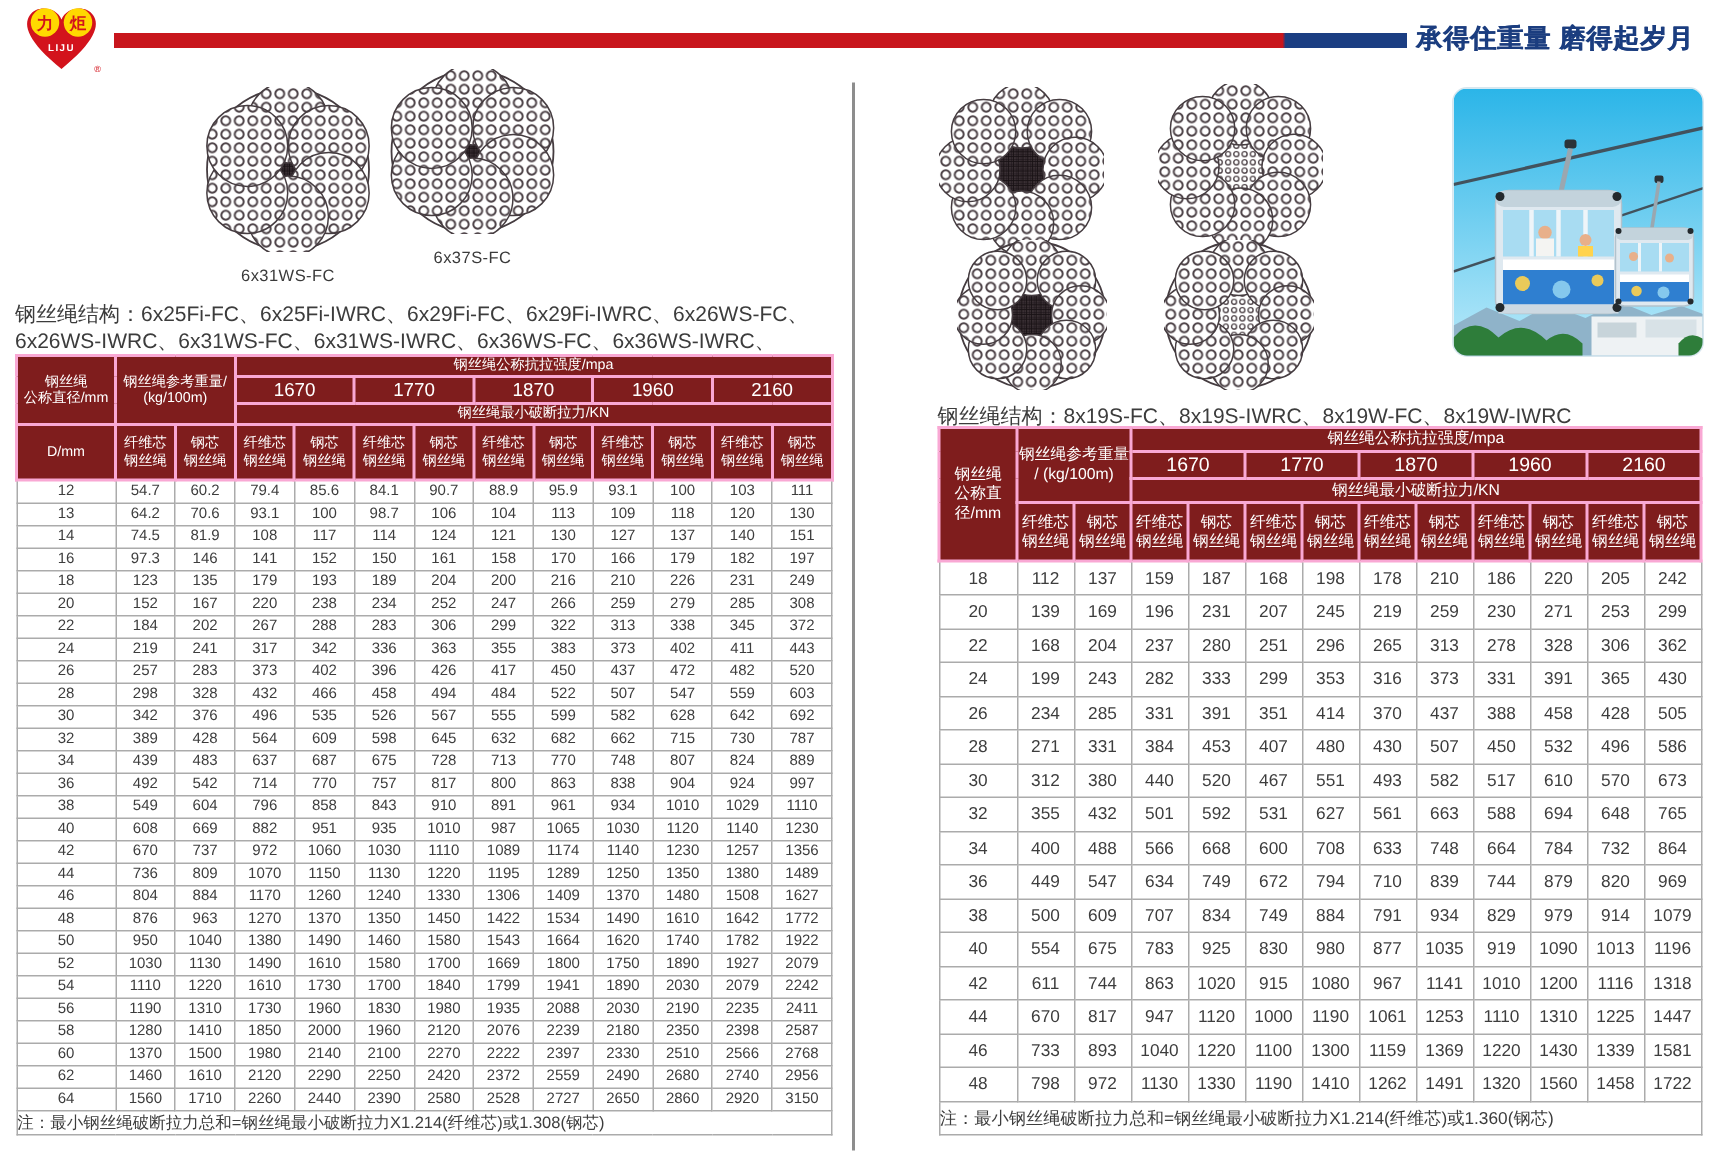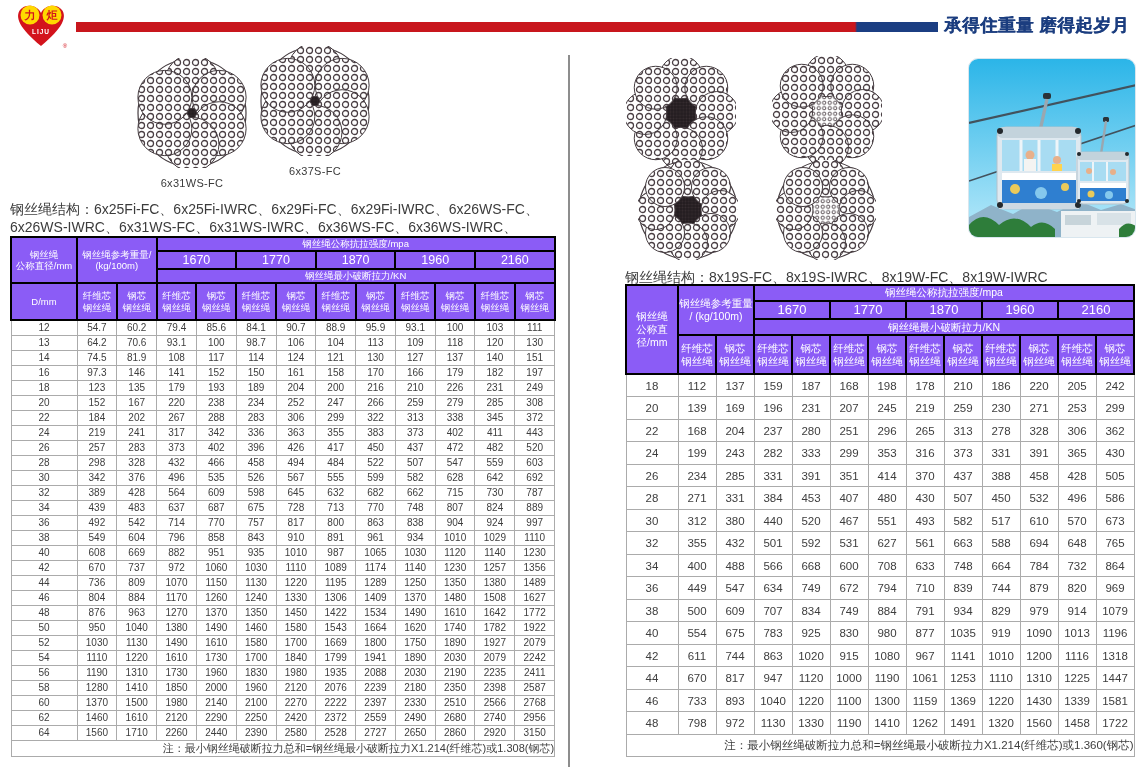--- a/index.html
+++ b/index.html
@@ -24,25 +24,25 @@
   
   .divider { position:absolute; left:568px; top:55px; width:1.5px; height:712px; background:#8d8d8d; }
 
   
   .photo { position:absolute; left:968px; top:58px; width:168px; height:180px;
     border-radius:10px; overflow:hidden; border:1px solid #d8e6ee; }
 
   
   .tbl-wrap { position:absolute; }
   table.spec { border-collapse:collapse; table-layout:fixed; width:100%; }
-  table.spec th { background:#8b5cf6; color:#fff; border:2px solid #000000; font-weight:normal;
+  table.spec th { background:#7f1d1d; color:#fff; border:2px solid #f9a8d4; font-weight:normal;
     text-align:center; vertical-align:middle; white-space:pre-line; padding:0; }
   table.spec td { border:1px solid #ababab; background:#fff; color:#3d3d3d;
     text-align:center; vertical-align:middle; padding:0; }
-  table.spec td.note { text-align:right; }
+  table.spec td.note { text-align:left; }
 
   .tbl-l table.spec th { font-size:9.5px; line-height:1.2; }
   .tbl-l table.spec th.grade { font-size:12.5px; }
   .tbl-l table.spec td { font-size:10px; height:15px; }
   .tbl-l table.spec td.note { font-size:11px; height:16px; }
   .tbl-l tr.hr1 { height:14px; } .tbl-l tr.hr2 { height:18px; }
   .tbl-l tr.hr3 { height:14px; } .tbl-l tr.hr4 { height:37px; }
 
   .tbl-r table.spec th { font-size:10.5px; line-height:1.25; }
   .tbl-r table.spec th.grade { font-size:13px; }

